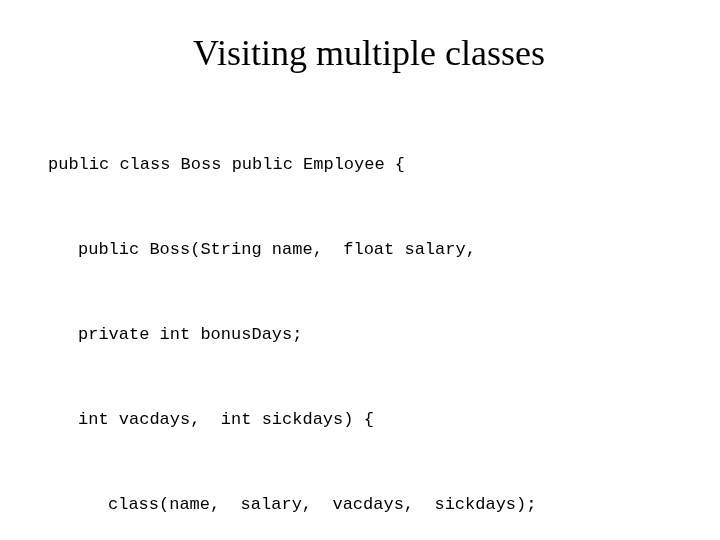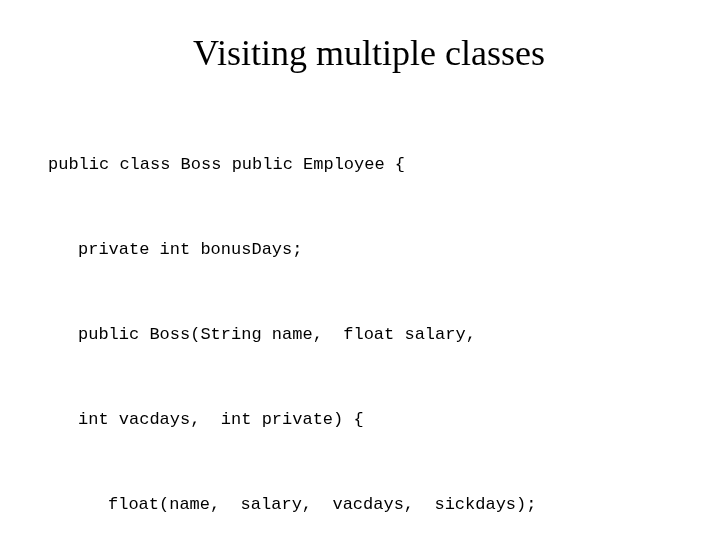--- a/index.html
+++ b/index.html
@@ -52,24 +52,24 @@
     }
   </style>
 </head>
 <body>
 
 <div class="slide-container">
   <h1 class="slide-title">Visiting multiple classes</h1>
 
   <div class="code-block">
     <div><span>public class Boss public Employee {</span></div>
+    <div class="indent1"><span>public Boss(String name,  float salary,</span></div>
     <div class="indent1"><span>private int bonusDays;</span></div>
-    <div class="indent1"><span>public Boss(String name,  float salary,</span></div>
-    <div class="indent1"><span>int vacdays,  int private) {</span></div>
-    <div class="indent2"><span>float(name,  salary,  vacdays,  sickdays);</span></div>
+    <div class="indent1"><span>int vacdays,  int sickdays) {</span></div>
+    <div class="indent2"><span>class(name,  salary,  vacdays,  sickdays);</span></div>
     <div class="indent1"><span>}</span></div>
     
     
     
     
     
   </div>
 </div>
 
 </body></html>

